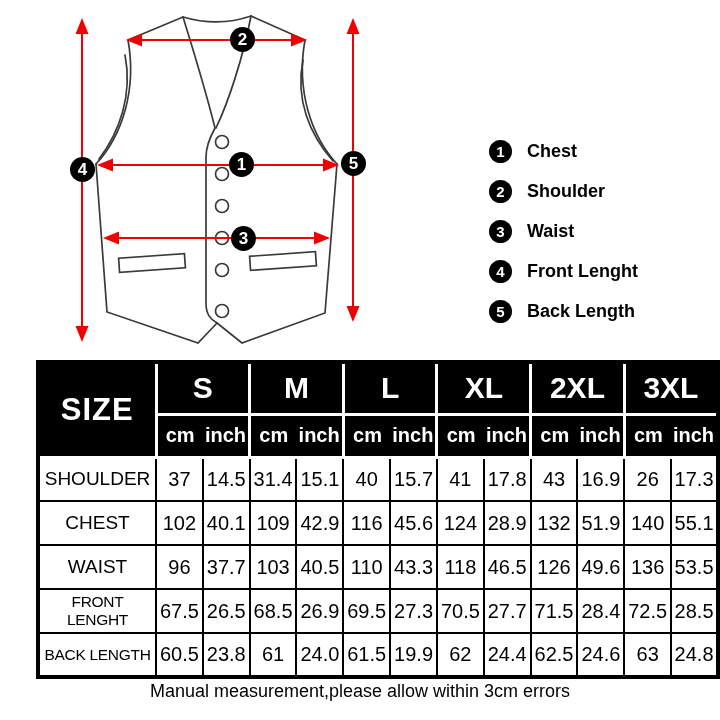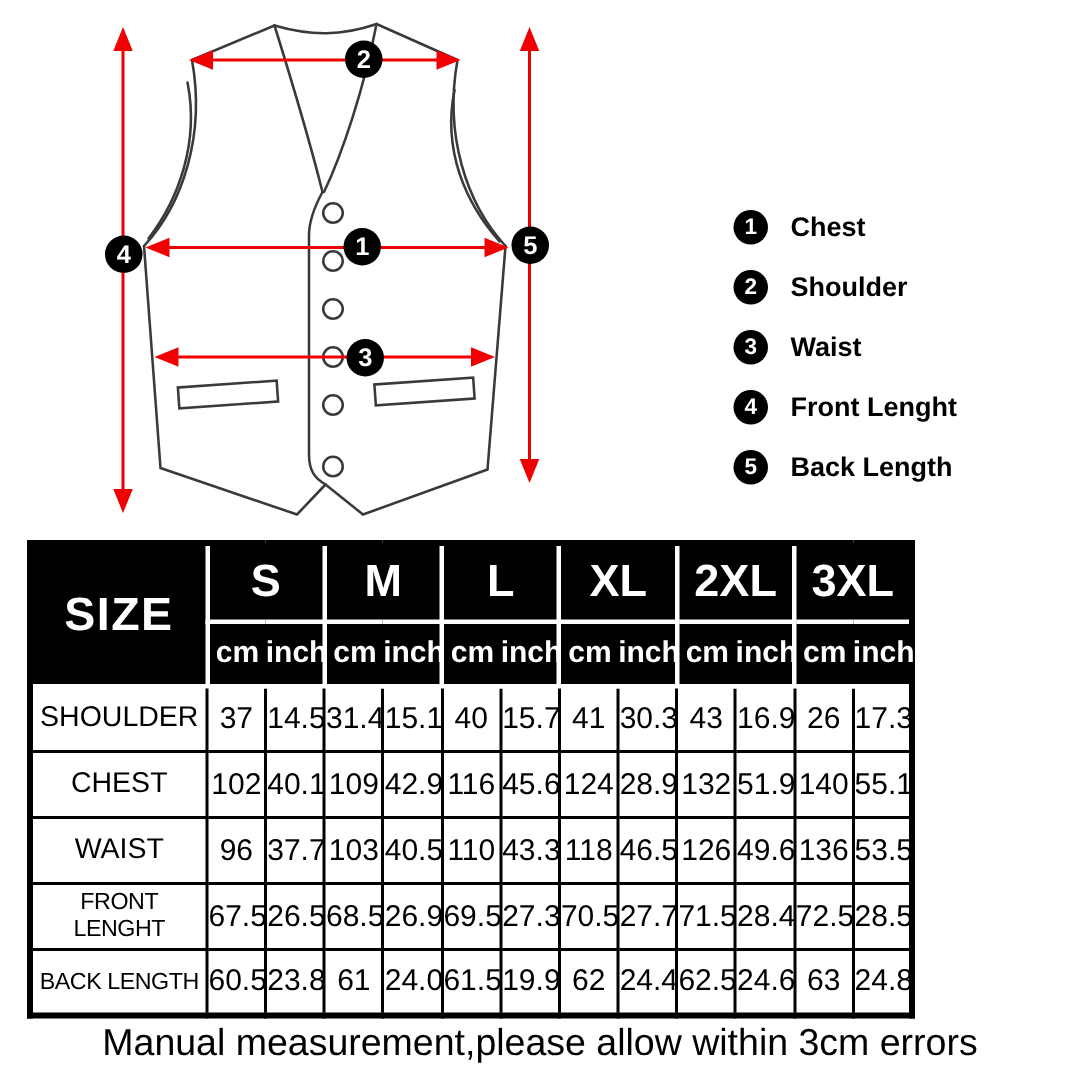--- a/index.html
+++ b/index.html
@@ -32,40 +32,40 @@
   .legend-item{display:flex;align-items:center;height:23px;}
   .legend-badge{
     width:23px;height:23px;border-radius:50%;background:#000;color:#fff;
     font-weight:bold;font-size:15px;display:flex;align-items:center;
     justify-content:center;flex:0 0 auto;line-height:1;
   }
   .legend-label{margin-left:15px;font-weight:bold;font-size:18px;color:#000;}
 
   
   table.size-table{
-    position:absolute;left:18px;top:360px;width:592px;
+    position:absolute;left:36px;top:360px;width:684px;
     border-collapse:collapse;table-layout:fixed;border:4px solid #000;
   }
   .size-table th,.size-table td{padding:0;text-align:center;vertical-align:middle;}
   .hdr{background:#000;color:#fff;border:3px solid #fff;}
   tr.hdr-row1{height:52px;}
   tr.hdr-row2{height:43px;}
   .hdr-size{font-size:31px;font-weight:bold;letter-spacing:1px;}
   .hdr-sz{font-size:30px;font-weight:bold;}
   .hdr-units{font-size:20px;font-weight:bold;}
   .hdr-units .u{display:inline-block;width:50%;text-align:center;}
   tr.data-row{height:44px;background:#fff;}
   .size-table td{border:2px solid #000;font-size:20px;color:#000;background:#fff;}
   td.row-label{font-size:19px;}
   td.row-label.small{font-size:15.5px;letter-spacing:-0.3px;}
 
   
   .footer-note{
     position:absolute;left:0;top:681px;width:720px;text-align:center;
-    font-size:25px;color:#000;
+    font-size:18px;color:#000;
   }
 </style>
 </head>
 <body>
 
 <div class="stage">
 
   <svg class="vest-svg" width="470" height="355" viewBox="0 0 470 355">
 
     <g stroke="#3a3a3a" stroke-width="1.7" fill="none" stroke-linecap="round">
@@ -210,21 +210,21 @@
 
       <tr class="data-row">
         <td class="row-label">SHOULDER</td>
         <td>37</td>
         <td>14.5</td>
         <td>31.4</td>
         <td>15.1</td>
         <td>40</td>
         <td>15.7</td>
         <td>41</td>
-        <td>30.3</td>
+        <td>17.8</td>
         <td>43</td>
         <td>16.9</td>
         <td>26</td>
         <td>17.3</td>
       </tr>
 
       <tr class="data-row">
         <td class="row-label">CHEST</td>
         <td>102</td>
         <td>40.1</td>

